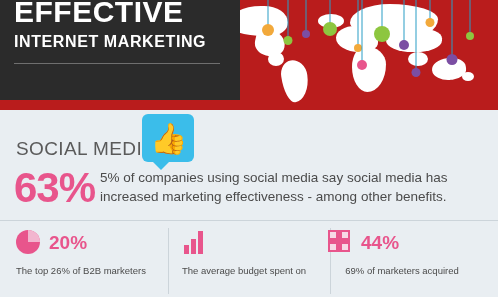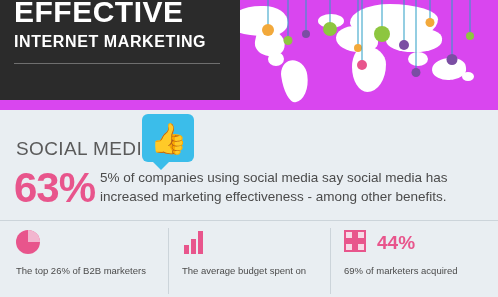--- a/index.html
+++ b/index.html
@@ -7,21 +7,21 @@
     width:498px;height:297px;overflow:hidden;
     font-family:"Liberation Sans",sans-serif;
     background:#ffffff;
     position:relative;
   }
   .page{position:absolute;inset:0;}
 
   
   .top{
     position:absolute;left:0;top:0;width:498px;height:110px;
-    background:#d946ef;
+    background:#b91c1c;
     overflow:hidden;
   }
   
   .land{position:absolute;background:#ffffff;}
   .l1{left:228px;top:6px;width:60px;height:30px;border-radius:55% 40% 30% 60%/60% 55% 45% 40%;}
   .l2{left:255px;top:30px;width:30px;height:26px;border-radius:40% 60% 50% 50%;transform:rotate(12deg);}
   .l3{left:268px;top:52px;width:16px;height:14px;border-radius:50%;}
   .l4{left:282px;top:60px;width:26px;height:42px;border-radius:45% 55% 60% 40%/35% 40% 60% 65%;transform:rotate(-8deg);}
   .l5{left:350px;top:4px;width:88px;height:34px;border-radius:45% 55% 35% 65%/55% 45% 55% 45%;}
   .l6{left:336px;top:26px;width:42px;height:26px;border-radius:50% 50% 40% 60%;}
@@ -199,38 +199,39 @@
 
     <div class="divider"></div>
     <div class="vdiv" style="left:168px;"></div>
     <div class="vdiv" style="left:330px;"></div>
 
     <div class="col" style="left:16px;">
       <div class="stat-row">
         <div class="stat-ico">
             <div class="pie"></div>
           </div>
+        <div class="stat-val">20%</div>
       </div>
       <div class="stat-txt">The top 26% of B2B marketers</div>
     </div>
 
     <div class="col" style="left:182px;">
       <div class="stat-row">
         <div class="stat-ico">
           <div class="bars">
             <i style="left:2px;height:9px;"></i>
             <i style="left:9px;height:15px;"></i>
             <i style="left:16px;height:23px;"></i>
           </div>
         </div>
       </div>
       <div class="stat-txt">The average budget spent on</div>
     </div>
 
-    <div class="col" style="left:344px;">
+    <div class="col" style="left:328px;text-align:center;">
       <div class="stat-row">
         <div class="stat-ico">
           <div class="grid">
             <i style="left:2px;top:2px;"></i>
             <i style="left:14px;top:2px;"></i>
             <i style="left:2px;top:14px;"></i>
             <i style="left:14px;top:14px;"></i>
           </div>
         </div>
         <div class="stat-val">44%</div>

